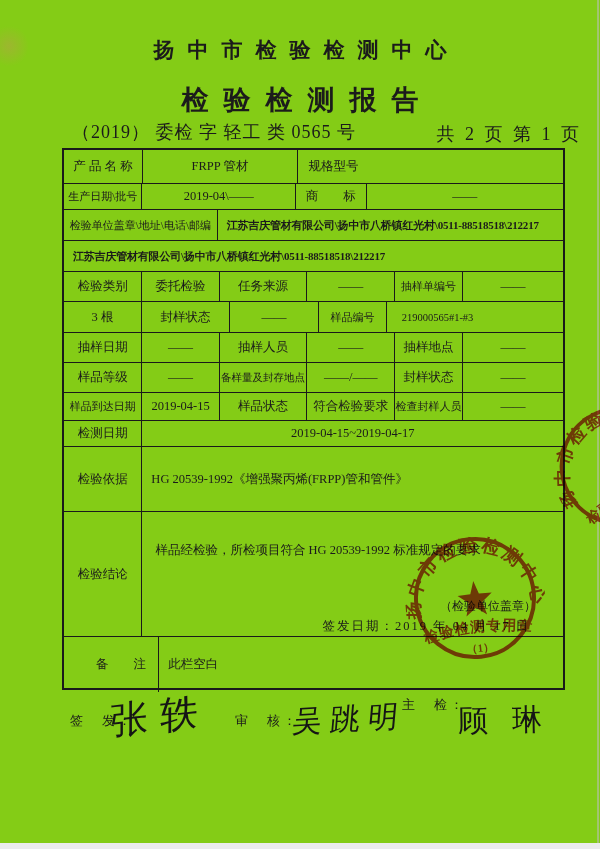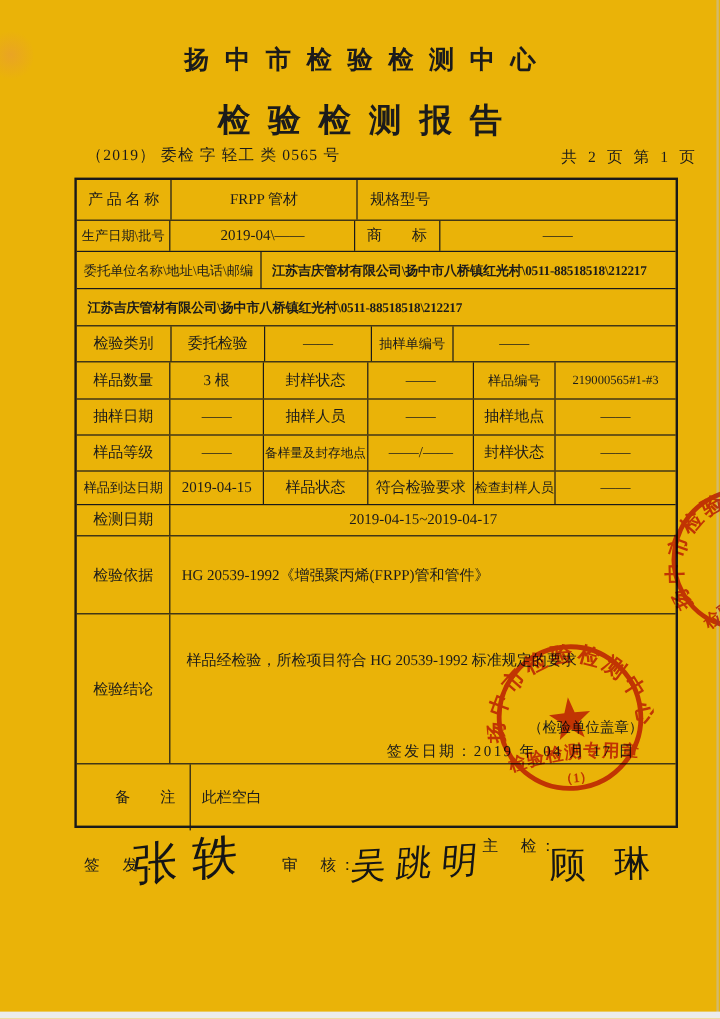--- a/index.html
+++ b/index.html
@@ -1,31 +1,31 @@
 <!DOCTYPE html>
 <html><head>
 <meta charset="utf-8">
 <style>
   html,body{margin:0;padding:0;background:#ffffff;}
   .page{
     position:relative; width:600px; height:849px; overflow:hidden;
-    background:#eab308;
+    background:#84cc16;
     font-family:"Liberation Serif","DejaVu Serif",serif;
     color:#1b1b1b;
   }
   
   .org-title{
     position:absolute; top:36px; left:0; width:600px; text-align:center;
     font-size:21px; font-weight:bold; letter-spacing:13px; text-indent:13px;
   }
   .report-title{
     position:absolute; top:82px; left:0; width:600px; text-align:center;
     font-size:27px; font-weight:bold; letter-spacing:15px; text-indent:15px;
   }
-  .meta-line{position:absolute; top:120px; left:0; width:600px; height:18px; font-size:13px;}
+  .meta-line{position:absolute; top:120px; left:0; width:600px; height:18px; font-size:18px;}
   .report-no{position:absolute; left:72px; top:0; letter-spacing:1px;}
   .page-info{position:absolute; right:18px; top:2px; letter-spacing:3px;}
   
   .doc-table{
     position:absolute; left:62px; top:148px; width:503px; height:542px;
     border:2.2px solid #1a1a1a; box-sizing:border-box; background:transparent;
   }
   .row{display:flex; width:100%; border-bottom:1.5px solid #1a1a1a; box-sizing:border-box;}
   .row:last-child{border-bottom:none;padding-left:20px;}
   .cell{
@@ -96,38 +96,38 @@
     </div>
 
     <div class="row h26">
       <div class="cell w79 sm">生产日期\批号</div>
       <div class="cell w155">2019-04\——</div>
       <div class="cell w71">商　　标</div>
       <div class="cell w198">——</div>
     </div>
 
     <div class="row h31">
-      <div class="cell w155 sm">委托单位名称\地址\电话\邮编</div>
+      <div class="cell w155 sm">检验单位盖章\地址\电话\邮编</div>
       <div class="cell w348 left company">江苏吉庆管材有限公司\扬中市八桥镇红光村\0511-88518518\212217</div>
     </div>
 
     <div class="row h31">
       <div class="cell w348 left company">江苏吉庆管材有限公司\扬中市八桥镇红光村\0511-88518518\212217</div>
     </div>
 
     <div class="row h30">
       <div class="cell w79">检验类别</div>
       <div class="cell w78">委托检验</div>
+      <div class="cell w88">任务来源</div>
       <div class="cell w89">——</div>
       <div class="cell w68 sm">抽样单编号</div>
       <div class="cell w101">——</div>
     </div>
 
     <div class="row h31">
-      <div class="cell w79">样品数量</div>
       <div class="cell w78">3 根</div>
       <div class="cell w88">封样状态</div>
       <div class="cell w89">——</div>
       <div class="cell w68 sm">样品编号</div>
       <div class="cell w101 xs">219000565#1-#3</div>
     </div>
 
     <div class="row h30">
       <div class="cell w79">抽样日期</div>
       <div class="cell w78">——</div>

